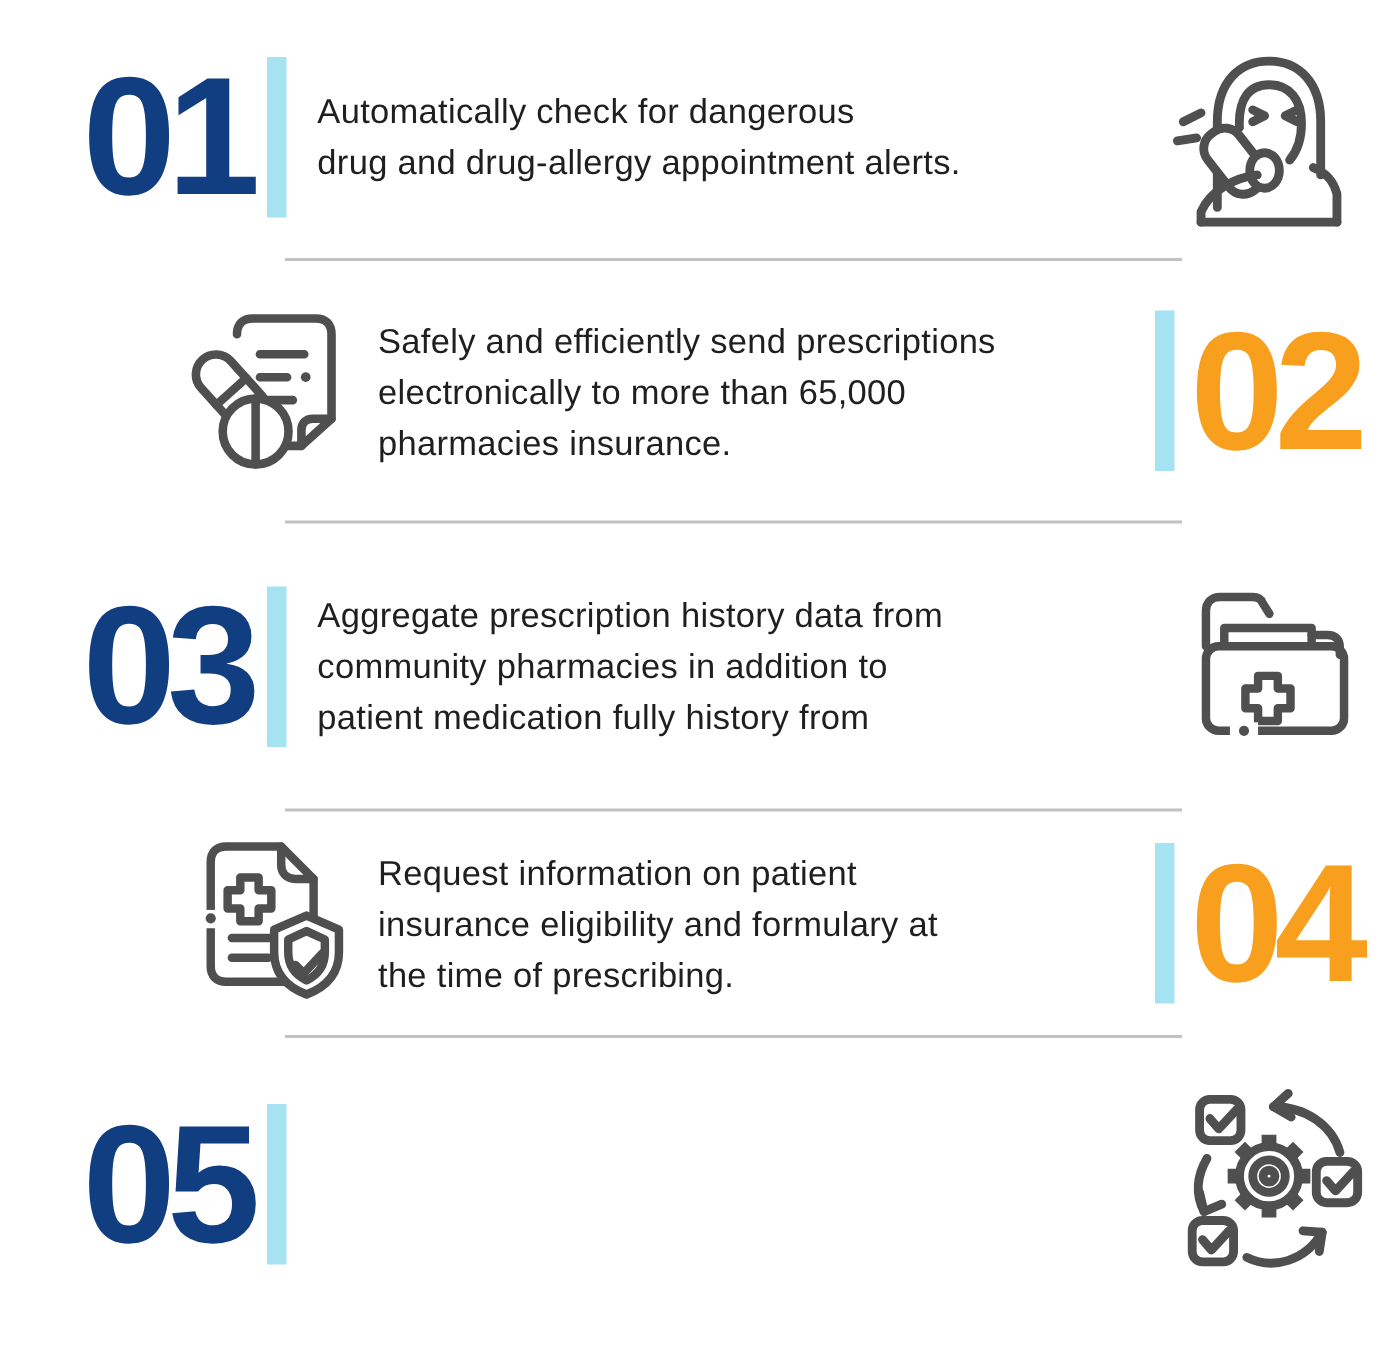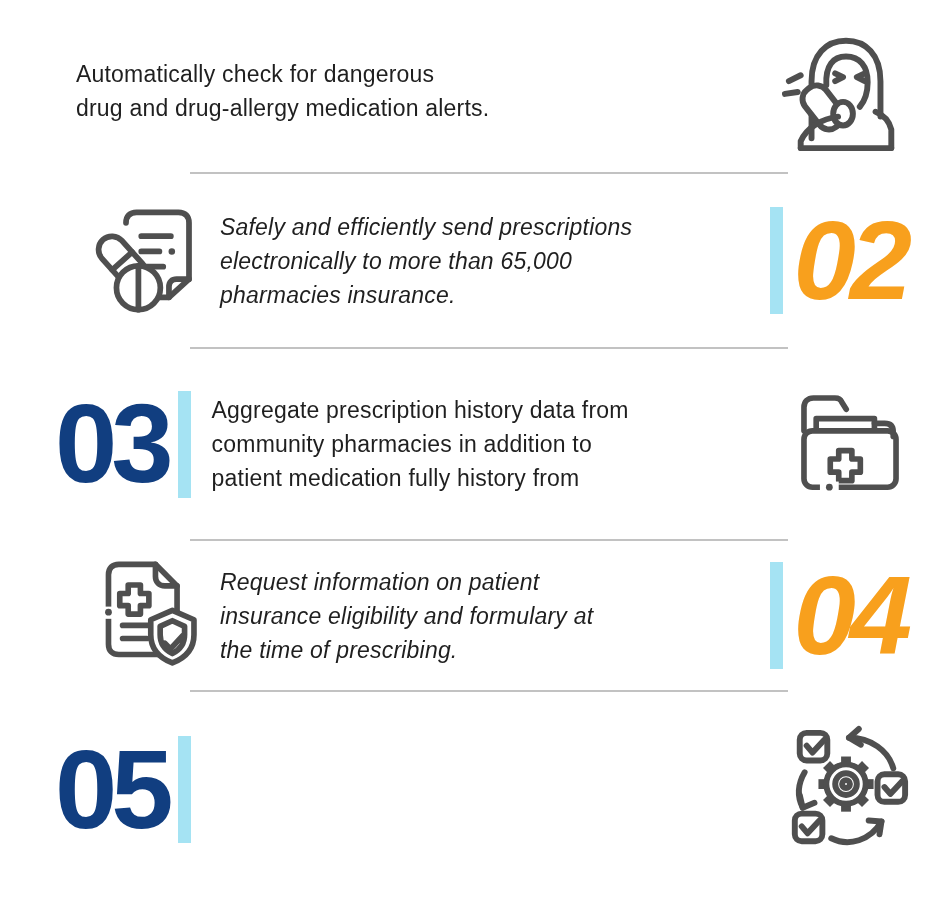--- a/index.html
+++ b/index.html
@@ -7,21 +7,21 @@
     position:relative;
     width:932px; height:908px;
     background:var(--background,#fff);
     font-family:"Liberation Sans", sans-serif;
     overflow:hidden;
     box-sizing:border-box;
     padding-top:10px;
   }
   .row { display:flex; align-items:center; box-sizing:border-box; }
   .row.num-left  { padding-left:55px; }
-  .row.num-right { padding-left:84px;font-style:italic; }
+  .row.num-right { padding-left:116px; }
 
   .num-block { display:flex; align-items:center; flex:0 0 auto; }
   .num {
     font-size:112px; font-weight:700; line-height:0.92;
     letter-spacing:-6px; white-space:nowrap;
   }
   .num.navy   { color:var(--navy,#113e80); }
   .num.orange { color:var(--orange,#f8a01d); }
   .bar {
     width:13px; height:107px; flex:0 0 auto;
@@ -59,23 +59,27 @@
   svg .dot { fill:currentColor; stroke:none; }
   svg .patch { fill:#ffffff; stroke:none; }
   svg .tooth { stroke:currentColor; stroke-width:10; stroke-linecap:butt; }
 </style>
 </head>
 <body>
 
 <div class="page">
 
   <div class="row num-left r1">
+    <div class="num-block">
+      <div class="num navy">01</div>
+      <div class="bar"></div>
+    </div>
     <div class="text">
       <div>Automatically check for dangerous</div>
-      <div>drug and drug-allergy medication alerts.</div>
+      <div>drug and drug-allergy appointment alerts.</div>
     </div>
     <div class="icon-box icon-right">
       <svg width="132" height="130" viewBox="0 0 132 132">
         <path class="ln" d="M8 56 l12 -6 M4 69 l13 -2"></path>
         <path class="ln" d="M31 114 V56 C31 29 46 15 66 15 C86 15 101 29 101 56 V92"></path>
         <path class="ln" d="M46 60 C45 40 53 31 66 31 C80 31 88 41 88 57 C88 67 85 76 80 82"></path>
         <path class="ln" d="M55 48 l8 4 -8 4 M85 48 l-8 4 8 4"></path>
         <rect class="lnw" x="29" y="59" width="27" height="48" rx="12" transform="rotate(-38 42 83)"></rect>
         <ellipse class="lnw" cx="63" cy="89" rx="10" ry="12"></ellipse>
         <path class="ln" d="M20 124 v-7 c6 -14 22 -23 38 -25 M96 87 c10 4 14 10 16 18 v19"></path>

